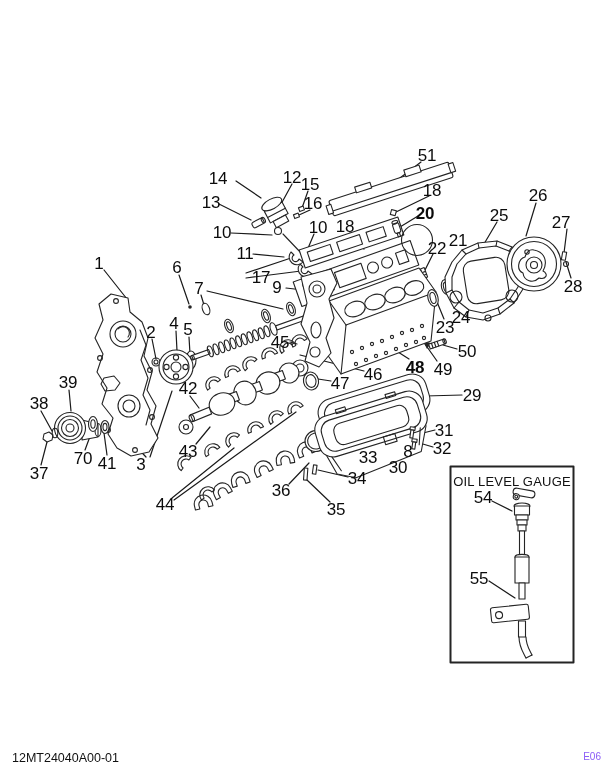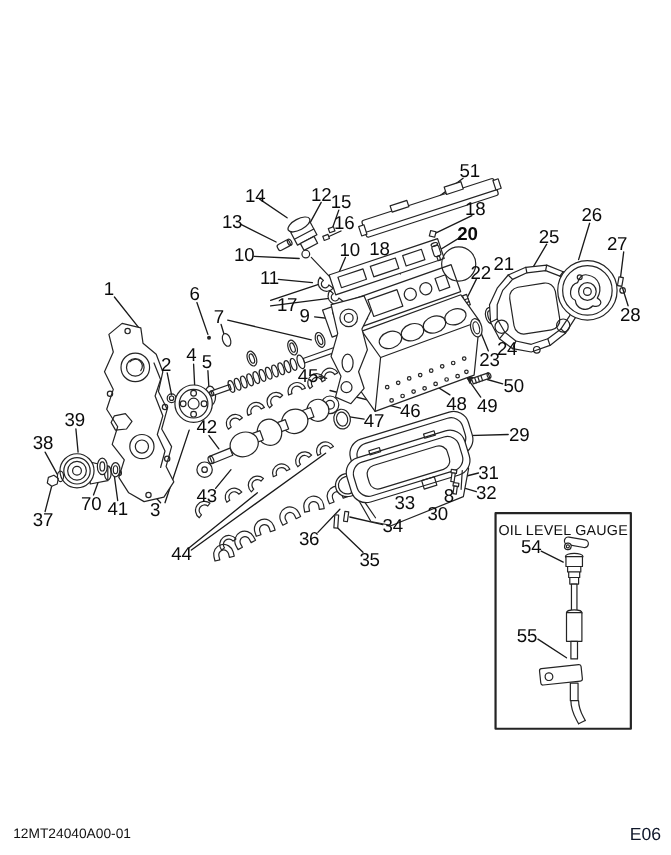--- a/index.html
+++ b/index.html
@@ -11,21 +11,21 @@
   .art .wf{fill:#ffffff;}
   .art .dot{fill:#242424;stroke:none;}
   .art .ldr{stroke:#1a1a1a;stroke-width:1.2;}
   .art .box{stroke-width:2;}
   #label-layer{position:absolute;left:0;top:0;width:610px;height:777px;}
   .plabel{position:absolute;transform:translate(-50%,-50%);font-size:17px;line-height:1;
           color:#0b0b0b;letter-spacing:-0.2px;white-space:nowrap;}
   .inset-title{position:absolute;transform:translate(-50%,0);font-size:13px;color:#111;
           letter-spacing:0.2px;white-space:nowrap;}
   .footer-left{position:absolute;left:12px;top:751px;font-size:12.5px;color:#111;}
-  .footer-right{position:absolute;right:9px;top:751px;font-size:16px;color:#0f172a;}
+  .footer-right{position:absolute;right:9px;top:751px;font-size:10px;color:#8b5cf6;}
 </style>
 </head>
 <body>
 
 <div class="stage">
 
 <svg class="art" width="610" height="777" viewBox="0 0 610 777">
   <defs>
     <path id="shell" d="M -8,2 A 8,8 0 0 1 8,-2 L 4.8,-1.2 A 4.8,4.8 0 0 0 -4.8,1.2 Z"></path>
     <path id="cap" d="M -9,1 A 9,9 0 0 1 9,1 L 9,5 L 4.5,5 L 4.5,1.5 A 4.5,4.5 0 0 0 -4.5,1.5 L -4.5,5 L -9,5 Z"></path>
@@ -411,21 +411,21 @@
       <span class="plabel" style="left: 188px; top: 329px;">5</span>
       <span class="plabel" style="left: 177px; top: 267px;">6</span>
       <span class="plabel" style="left: 199px; top: 288px;">7</span>
       <span class="plabel" style="left: 408px; top: 451px;">8</span>
       <span class="plabel" style="left: 277px; top: 287px;">9</span>
       <span class="plabel" style="left: 222px; top: 232px;">10</span>
       <span class="plabel" style="left: 318px; top: 227px;">10</span>
       <span class="plabel" style="left: 245px; top: 253px;">11</span>
       <span class="plabel" style="left: 292px; top: 177px;">12</span>
       <span class="plabel" style="left: 211px; top: 202px;">13</span>
-      <span class="plabel" style="left: 232px; top: 178px;">14</span>
+      <span class="plabel" style="left: 218px; top: 178px;">14</span>
       <span class="plabel" style="left: 310px; top: 184px;">15</span>
       <span class="plabel" style="left: 313px; top: 203px;">16</span>
       <span class="plabel" style="left: 237px; top: 277px; margin-left: 24px;">17</span>
       <span class="plabel" style="left: 345px; top: 226px;">18</span>
       <span class="plabel" style="left: 432px; top: 190px;">18</span>
       <span class="plabel" style="left: 425px; top: 213px; font-weight: bold;">20</span>
       <span class="plabel" style="left: 416px; top: 240px; margin-left: 42px;">21</span>
       <span class="plabel" style="left: 437px; top: 248px;">22</span>
       <span class="plabel" style="left: 445px; top: 327px;">23</span>
       <span class="plabel" style="left: 461px; top: 317px;">24</span>
@@ -445,21 +445,21 @@
       <span class="plabel" style="left: 39px; top: 403px;">38</span>
       <span class="plabel" style="left: 68px; top: 382px;">39</span>
       <span class="plabel" style="left: 83px; top: 458px;">70</span>
       <span class="plabel" style="left: 107px; top: 463px;">41</span>
       <span class="plabel" style="left: 188px; top: 388px;">42</span>
       <span class="plabel" style="left: 188px; top: 451px;">43</span>
       <span class="plabel" style="left: 165px; top: 504px;">44</span>
       <span class="plabel" style="left: 280px; top: 342px;">45</span>
       <span class="plabel" style="left: 373px; top: 374px;">46</span>
       <span class="plabel" style="left: 340px; top: 383px;">47</span>
-      <span class="plabel" style="left: 415px; top: 367px;">48</span>
+      <span class="plabel" style="left: 415px; top: 367px; font-weight: bold;">48</span>
       <span class="plabel" style="left: 443px; top: 369px;">49</span>
       <span class="plabel" style="left: 467px; top: 351px;">50</span>
       <span class="plabel" style="left: 427px; top: 155px;">51</span>
       <span class="plabel" style="left: 483px; top: 497px;">54</span>
       <span class="plabel" style="left: 479px; top: 578px;">55</span>
     </div>
 
 <div class="inset-title" style="left:512px;top:474px;">OIL LEVEL GAUGE</div>
 
 <div class="footer-left">12MT24040A00-01</div>

